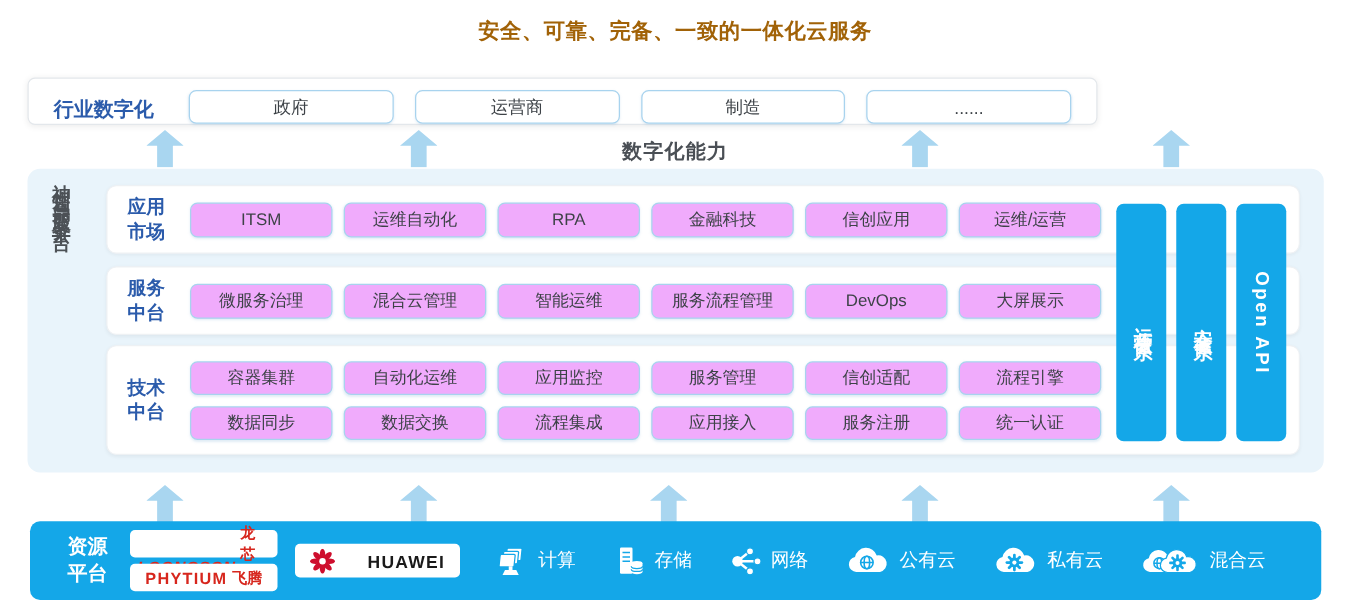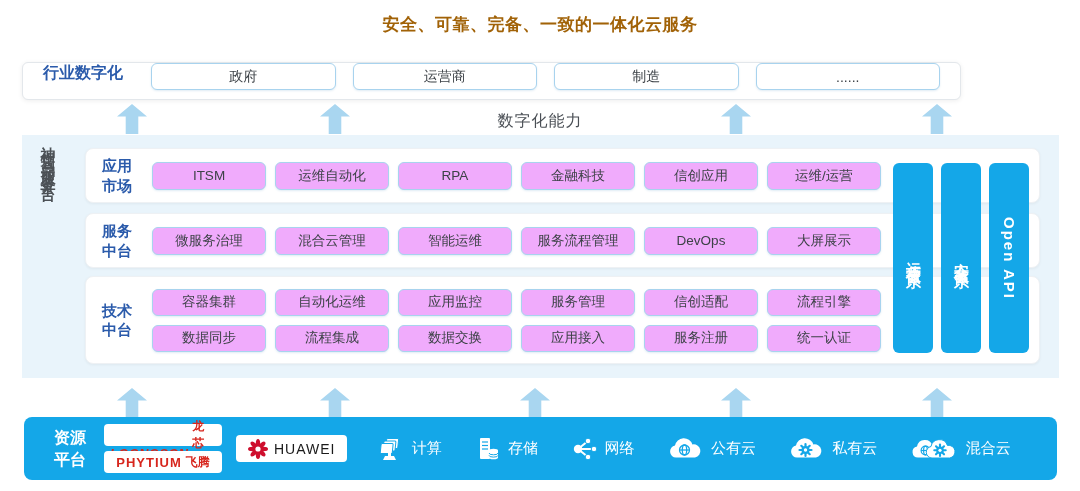--- a/index.html
+++ b/index.html
@@ -4,39 +4,39 @@
 <style>
   * { margin:0; padding:0; box-sizing:border-box; }
   html,body { background:#fff; }
   body { font-family:"Liberation Sans","DejaVu Sans",sans-serif; }
   .stage { position:relative; width:1080px; height:491px; background:#fff; overflow:hidden; }
 
   .main-title { position:absolute; top:13px; left:0; width:1080px; text-align:center;
     font-size:17px; font-weight:bold; color:#a16207; letter-spacing:.5px; }
 
   
-  .industry-row { position:absolute; left:22px; top:62px; width:939px; height:38px;
+  .industry-row { position:absolute; left:22px; top:62px; width:856px; height:38px;
     background:#fff; border:1px solid #e3e7eb; border-radius:6px;
     box-shadow:0 1px 5px rgba(0,0,0,.07);
-    display:flex; align-items:flex-start; padding:0 20px; }
+    display:flex; align-items:flex-end; padding:0 20px; }
   .industry-label { font-size:16px; font-weight:bold; color:#2b5bab; margin-right:28px; white-space:nowrap; }
   .industry-items { flex:1; display:flex; gap:17px; }
   .industry-box { flex:1; height:27px; border:1.5px solid #a8d3ee; border-radius:6px;
     background:#fff; display:flex; align-items:center; justify-content:center;
     font-size:14px; color:#3d4247; box-shadow:0 1px 2px rgba(130,180,215,.25); }
 
   
   .block-arrow { position:absolute; width:30px; height:30px; background:#a9d6f0;
     clip-path:polygon(50% 0,100% 42%,71% 42%,71% 100%,29% 100%,29% 42%,0 42%); }
   .digital-label { position:absolute; top:111px; left:0; width:1080px; text-align:center;
-    font-size:16px; font-weight:normal; color:#4a4f55; letter-spacing:1px; }
+    font-size:16px; font-weight:bold; color:#4a4f55; letter-spacing:1px; }
 
   
   .platform { position:absolute; left:22px; top:135px; width:1037px; height:243px;
-    background:#e9f4fb; border-radius:0; }
+    background:#e9f4fb; border-radius:10px; }
   .side-title { position:absolute; left:16px; top:0; bottom:0; display:flex; align-items:center;
     writing-mode:vertical-rl; font-size:15px; font-weight:bold; color:#4c5156; letter-spacing:5px; }
   .p-row { position:absolute; left:63px; width:955px; background:#fff;
     border:1px solid #eef1f4; border-radius:8px; box-shadow:0 1px 3px rgba(0,0,0,.05);
     display:flex; align-items:center; padding-left:16px; }
   .row1 { top:13px; height:55px; }
   .row2 { top:78px; height:55px; }
   .row3 { top:141px; height:88px; }
   .row-label { width:34px; font-size:15px; font-weight:bold; color:#2b5bab; line-height:1.3; margin-right:16px; }
   .cells { display:flex; gap:9px; }
@@ -58,21 +58,21 @@
   .res-label { width:36px; color:#fff; font-size:16px; font-weight:bold; line-height:1.35; }
   .vendor-col { display:flex; flex-direction:column; gap:5px; }
   .chip { background:#fff; border-radius:4px; height:22px; width:118px;
     display:flex; align-items:center; justify-content:center; gap:4px; padding:0 6px; }
   .brand-loongson-en { color:#d7261d; font-weight:800; font-style:italic; font-size:13px; letter-spacing:.3px;margin-top:36px; }
   .brand-loongson-cn { color:#d7261d; font-weight:bold; font-size:12px; }
   .brand-phytium-en { color:#d7261d; font-weight:bold; font-size:13px; letter-spacing:1px; }
   .brand-phytium-cn { color:#d7261d; font-weight:bold; font-size:12px; }
   .chip-huawei { background:#fff; border-radius:4px; height:27px; padding:0 12px;
     display:flex; align-items:center; gap:6px; }
-  .brand-huawei { color:#1a1a1a; font-weight:normal; font-size:14px; letter-spacing:1px; }
+  .brand-huawei { color:#1a1a1a; font-weight:bold; font-size:14px; letter-spacing:1px;margin-left:20px; }
   .res-items { flex:1; display:flex; justify-content:space-around; align-items:center; }
   .res-item { display:flex; align-items:center; gap:8px; color:#fff; font-size:15px;justify-content:center; }
   .res-icon { display:flex; align-items:center; }
 </style>
 </head>
 <body>
 
 <div class="stage">
 
   <div class="main-title">安全、可靠、完备、一致的一体化云服务</div>
@@ -126,22 +126,22 @@
         <div class="cells">
           <div class="cell">容器集群</div>
           <div class="cell">自动化运维</div>
           <div class="cell">应用监控</div>
           <div class="cell">服务管理</div>
           <div class="cell">信创适配</div>
           <div class="cell">流程引擎</div>
         </div>
         <div class="cells">
           <div class="cell">数据同步</div>
+          <div class="cell">数据交换</div>
           <div class="cell">流程集成</div>
-          <div class="cell">数据交换</div>
           <div class="cell">应用接入</div>
           <div class="cell">服务注册</div>
           <div class="cell">统一认证</div>
         </div>
       </div>
     </div>
 
     <div class="pillar pillar1">运营体系</div>
     <div class="pillar pillar2">安全体系</div>
     <div class="pillar pillar3">Open API</div>

